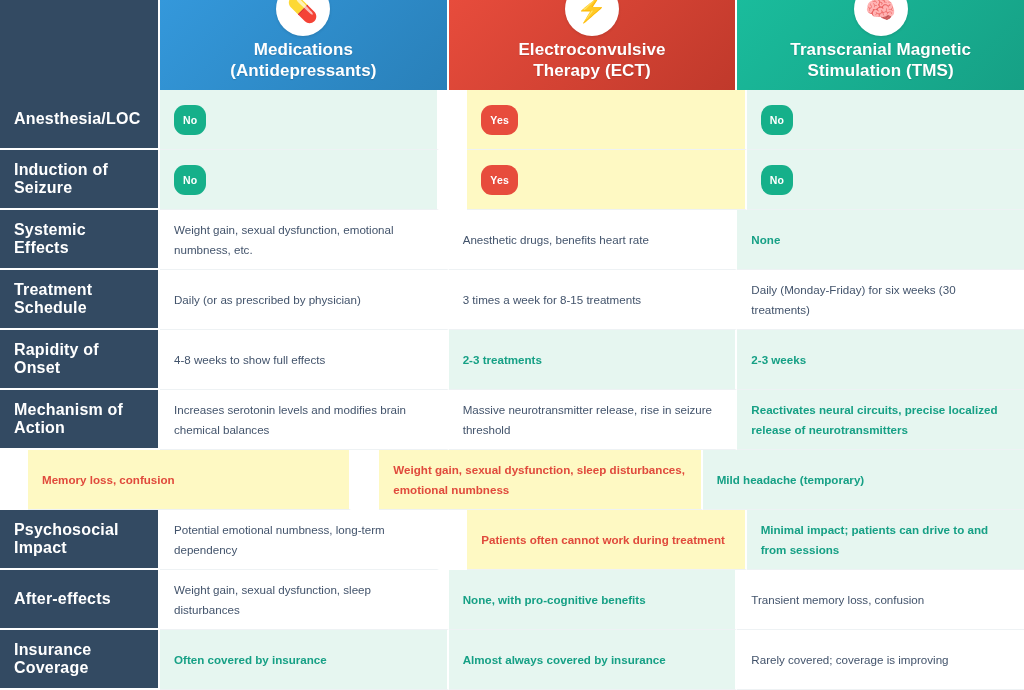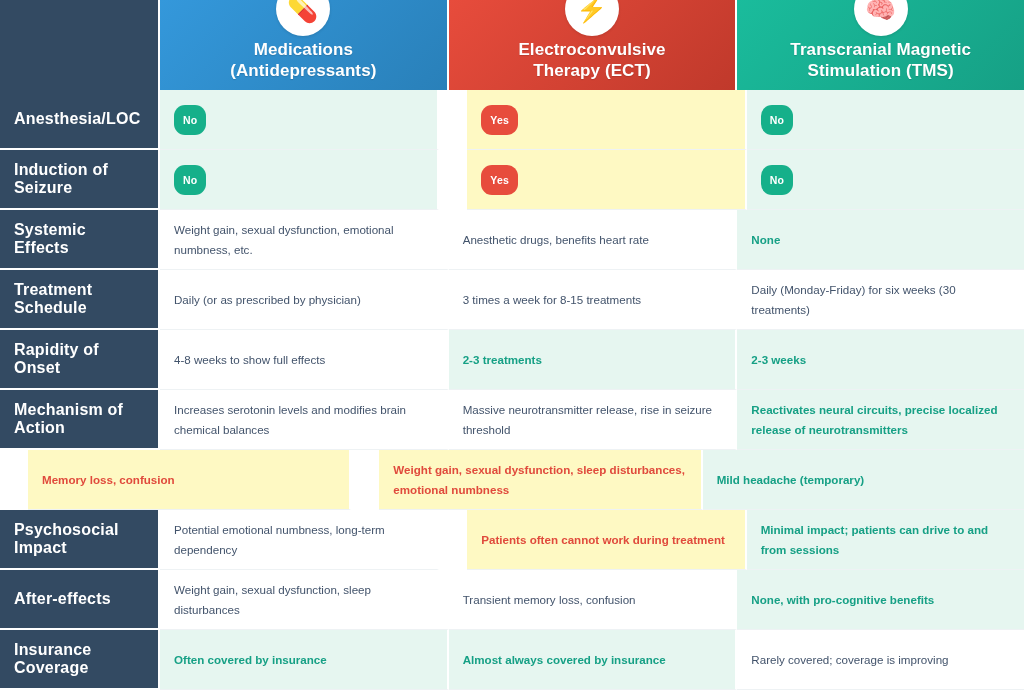--- a/index.html
+++ b/index.html
@@ -279,25 +279,25 @@
         </div>
         <div class="td hl-green">
           <div class="cell-text em-green">Minimal impact; patients can drive to and from sessions</div>
         </div>
       </div>
       <div class="tr">
         <div class="td-label">After-effects</div>
         <div class="td">
           <div class="cell-text">Weight gain, sexual dysfunction, sleep disturbances</div>
         </div>
+        <div class="td hl-green">
+          <div class="cell-text em-green">None, with pro-cognitive benefits</div>
+        </div>
         <div class="td">
           <div class="cell-text">Transient memory loss, confusion</div>
-        </div>
-        <div class="td hl-green">
-          <div class="cell-text em-green">None, with pro-cognitive benefits</div>
         </div>
       </div>
       <div class="tr">
         <div class="td-label">Insurance Coverage</div>
         <div class="td hl-green">
           <div class="cell-text em-green">Often covered by insurance</div>
         </div>
         <div class="td hl-green">
           <div class="cell-text em-green">Almost always covered by insurance</div>
         </div>

